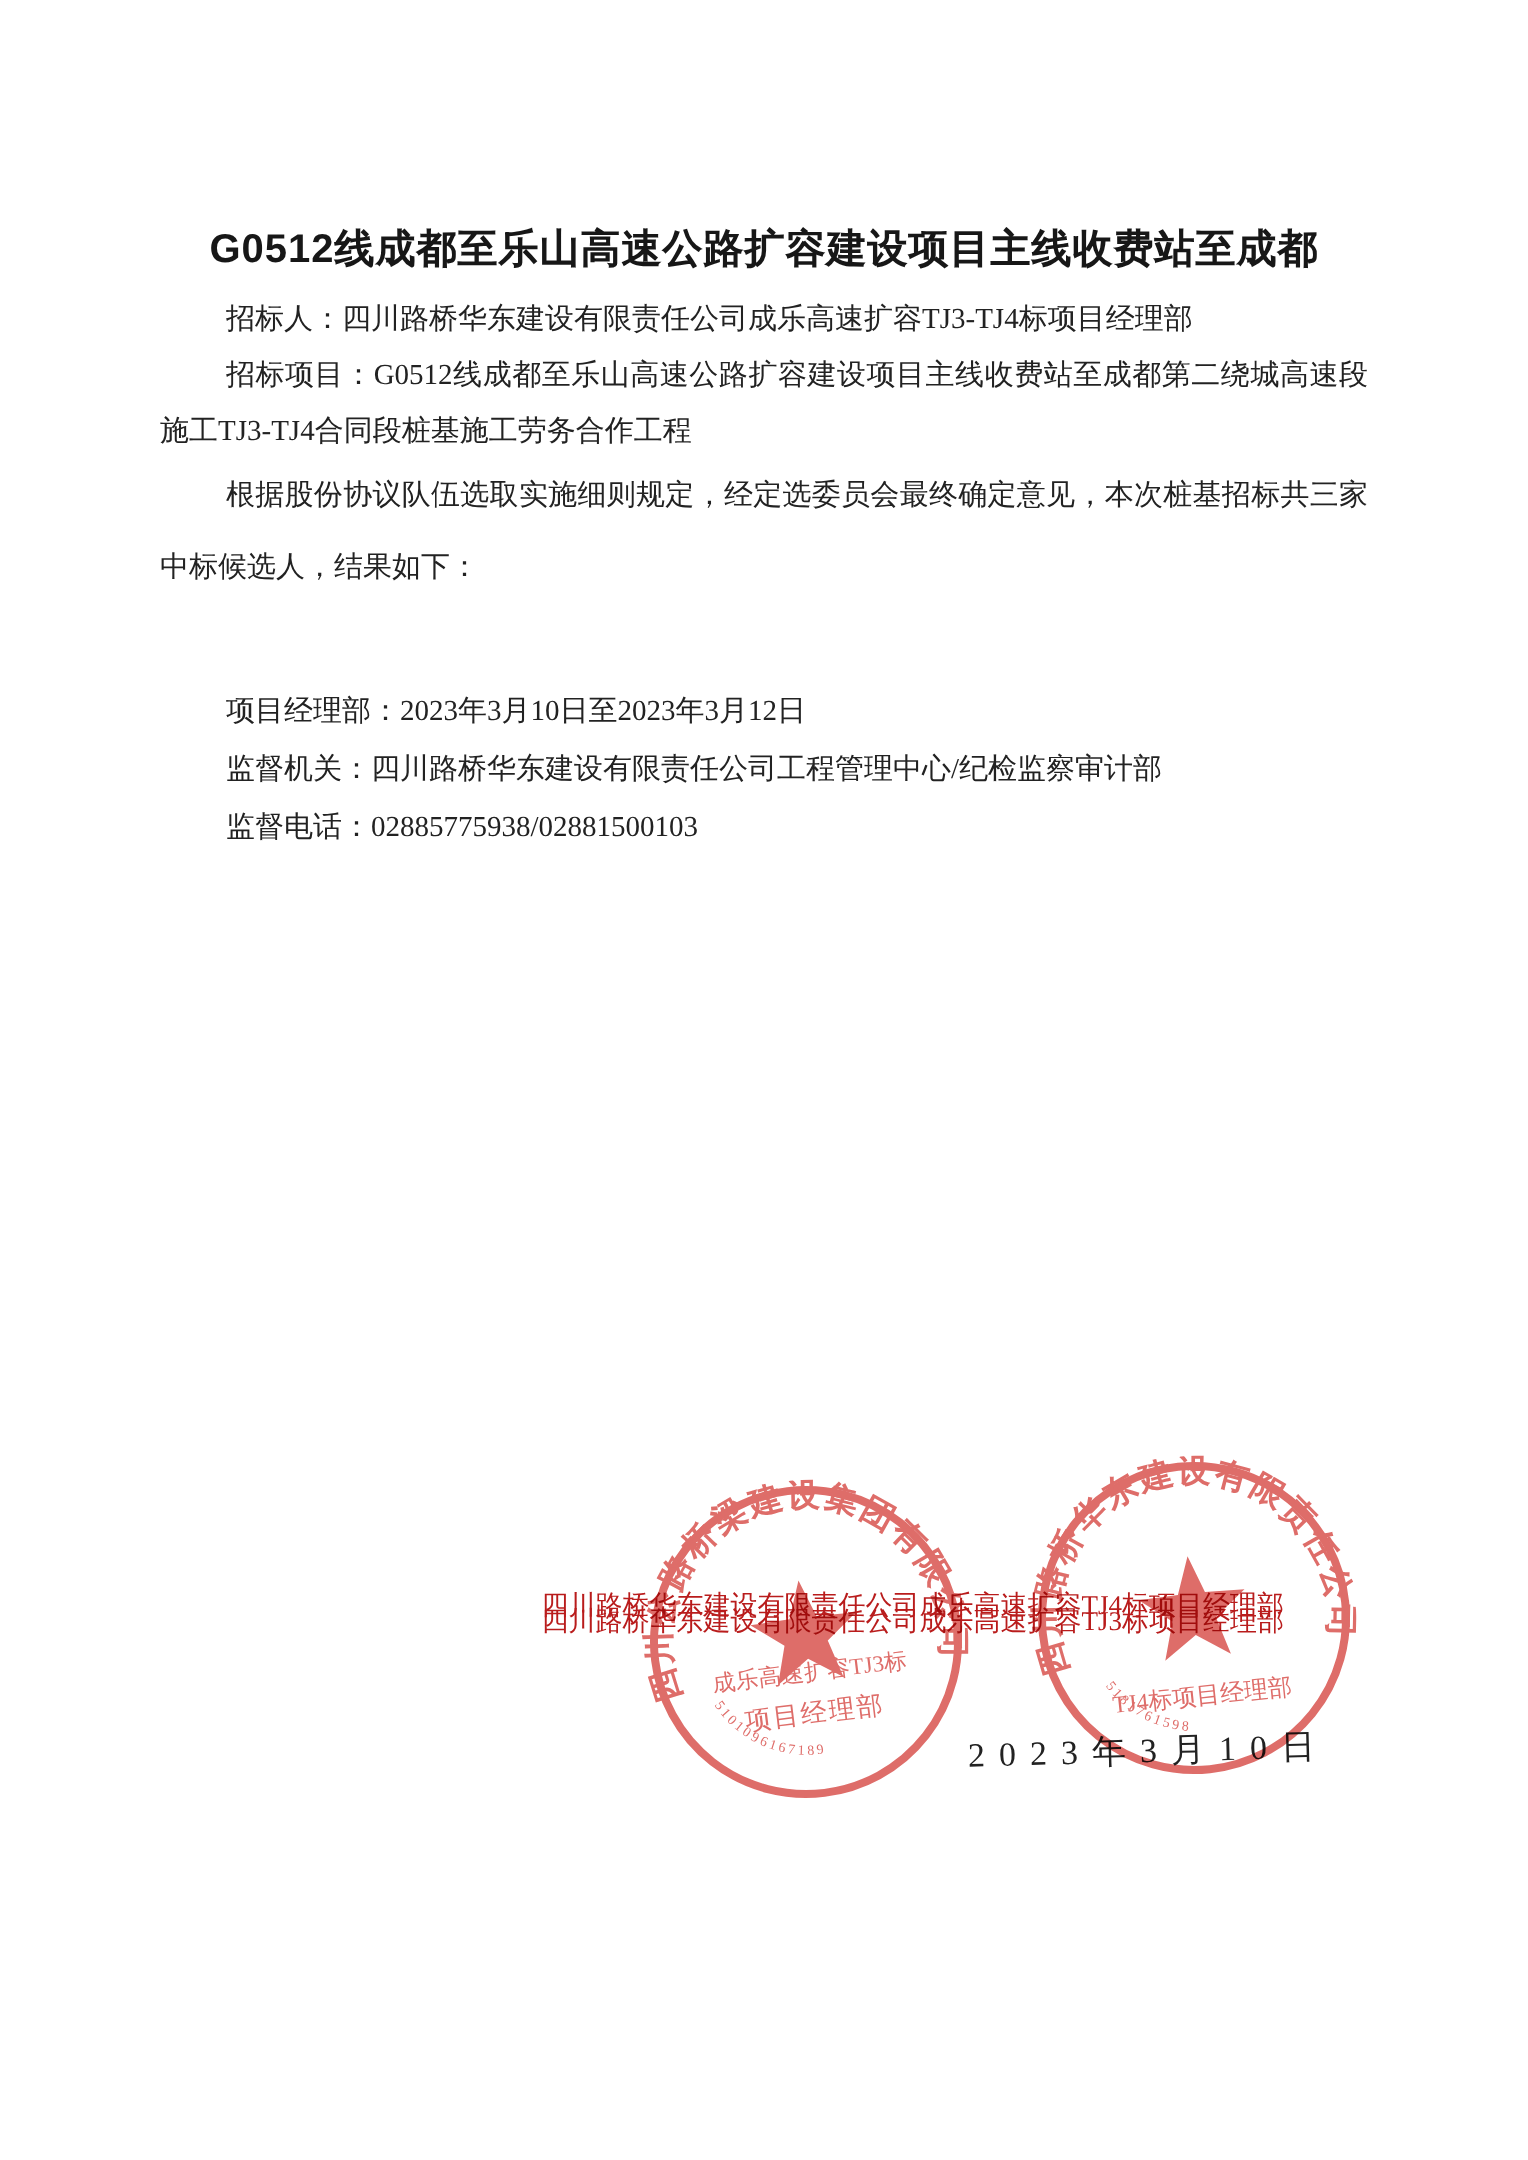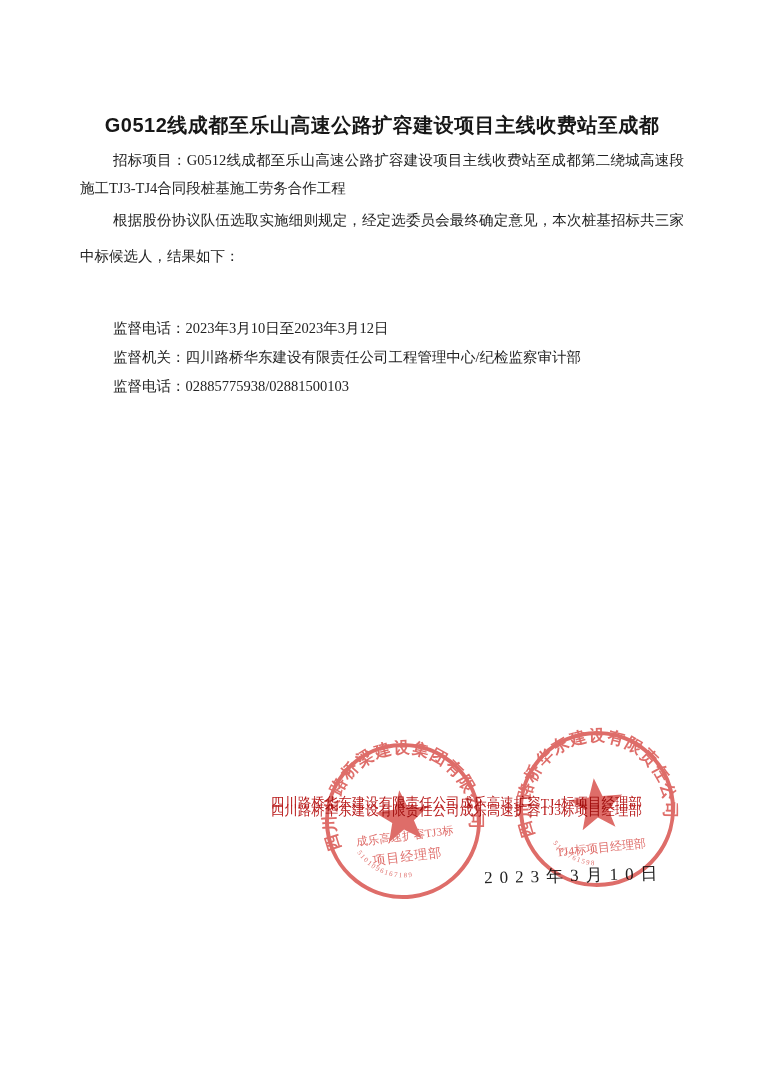--- a/index.html
+++ b/index.html
@@ -69,26 +69,27 @@
 </head>
 <body>
 
 <div class="page">
 
   <div class="title">
     <div>G0512线成都至乐山高速公路扩容建设项目主线收费站至成都</div>
   </div>
 
   <div class="body-text">
+    <p class="para indent p-bidder">招标人：四川路桥华东建设有限责任公司成乐高速扩容TJ3-TJ4标项目经理部</p>
     <p class="para indent p-project">招标项目：G0512线成都至乐山高速公路扩容建设项目主线收费站至成都第二绕城高速段施工TJ3-TJ4合同段桩基施工劳务合作工程</p>
     <p class="para indent p-intro">根据股份协议队伍选取实施细则规定，经定选委员会最终确定意见，本次桩基招标共三家中标候选人，结果如下：</p>
 
 
     <div class="info-block">
-      <div>监督电话：2023年3月10日至2023年3月12日</div>
+      <div>项目经理部：2023年3月10日至2023年3月12日</div>
       <div>监督机关：四川路桥华东建设有限责任公司工程管理中心/纪检监察审计部</div>
       <div>监督电话：02885775938/02881500103</div>
     </div>
   </div>
 
   <div class="sig-line sig-1">四川路桥华东建设有限责任公司成乐高速扩容TJ3标项目经理部</div>
   <div class="sig-line sig-2">四川路桥华东建设有限责任公司成乐高速扩容TJ4标项目经理部</div>
   <div class="doc-date">2023年3月10日</div>
 
   <div class="stamp stamp-left">

